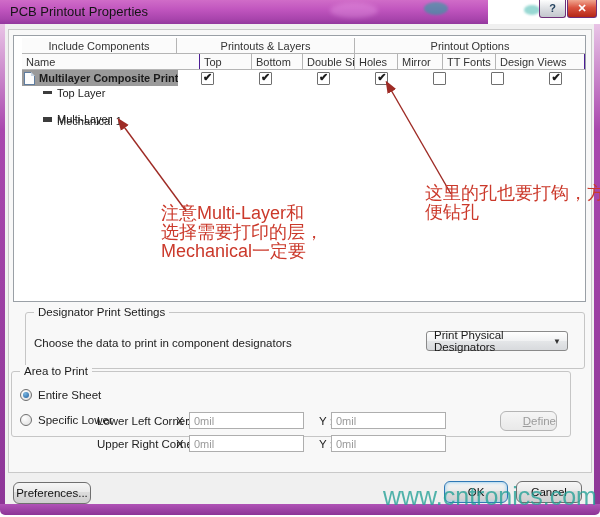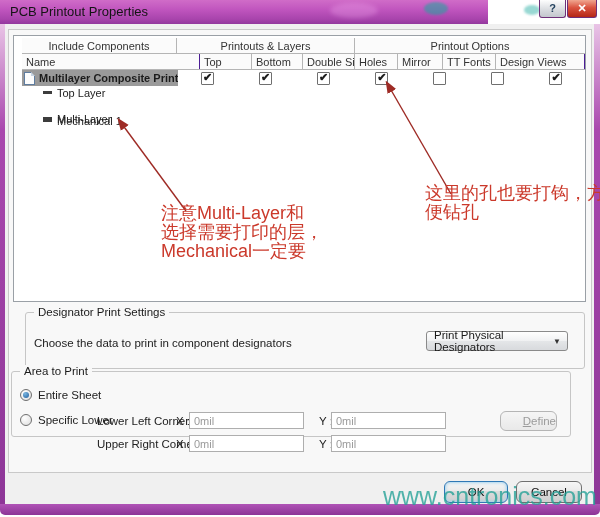--- a/index.html
+++ b/index.html
@@ -236,18 +236,19 @@
 
     <div class="gb-label" style="left:85px; top:66px;">Upper Right Corner</div>
     <div class="gb-label" style="left:164px; top:66px;">X :</div>
     <div class="field" style="left:177px; top:63px;">0mil</div>
     <div class="gb-label" style="left:307px; top:66px;">Y :</div>
     <div class="field" style="left:319px; top:63px;">0mil</div>
 
     <div class="btn btn-define">Define</div>
   </div>
 
+  <div class="btn btn-prefs">Preferences...</div>
   <div class="btn btn-ok">OK</div>
   <div class="btn btn-cancel">Cancel</div>
 
   <div class="watermark">www.cntronics.com</div>
 
 </div>
 
 </body></html>

